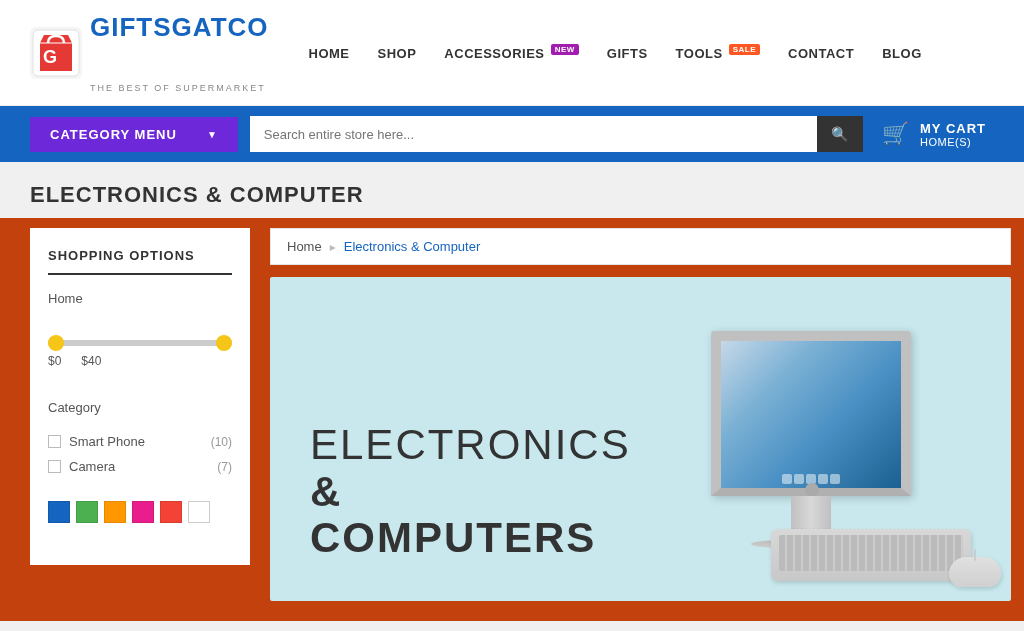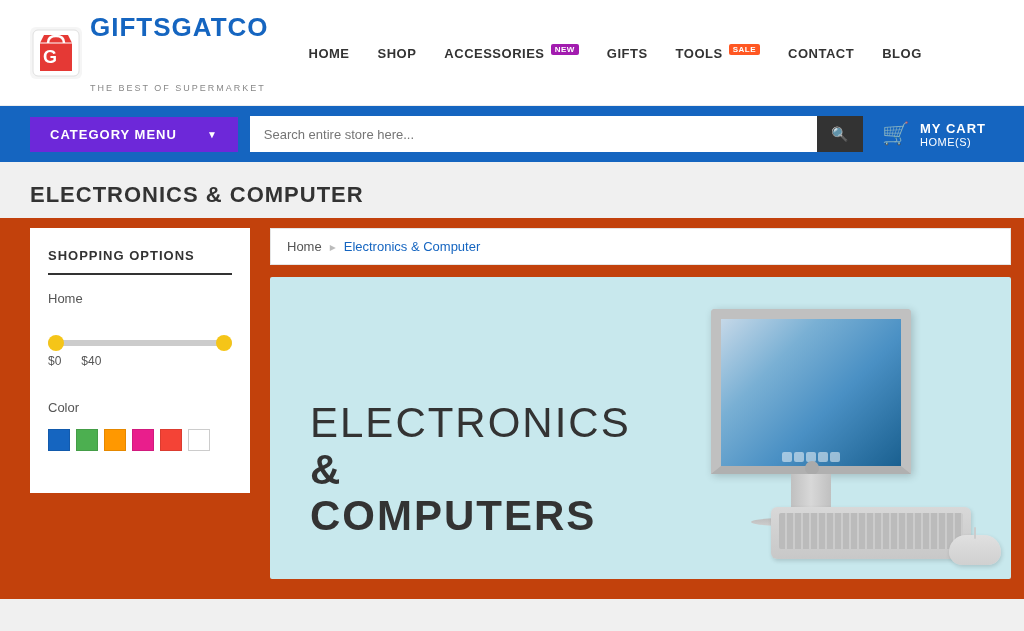--- a/index.html
+++ b/index.html
@@ -297,21 +297,21 @@
     }
     .breadcrumb-current {
       color: #1565c0;
       font-size: 13px;
     }
 
     
     .banner {
       background: #c8e8ed;
       border-radius: 2px;
-      padding: 22px 40px 0;
+      padding: 44px 40px 0;
       display: flex;
       align-items: flex-end;
       justify-content: space-between;
       min-height: 290px;
       position: relative;
       overflow: hidden;
     }
     .banner-text {
       z-index: 1;
       padding-bottom: 40px;
@@ -549,23 +549,41 @@
           <div class="slider-thumb left"></div>
           <div class="slider-thumb right"></div>
         </div>
         <div class="price-labels">
           <span>$0</span>
           <span>$40</span>
         </div>
       </div>
     </div>
 
-
     <div class="filter-section">
-      <div class="filter-label">Color</div>
+      <div class="filter-label">Category</div>
+      <ul class="category-list">
+        <li>
+          <span class="cat-left">
+            <span class="cat-checkbox"></span>
+            <span>Smart Phone</span>
+          </span>
+          <span class="cat-count">(10)</span>
+        </li>
+        <li>
+          <span class="cat-left">
+            <span class="cat-checkbox"></span>
+            <span>Camera</span>
+          </span>
+          <span class="cat-count">(7)</span>
+        </li>
+      </ul>
+    </div>
+
+    <div class="filter-section">
       <div class="color-swatches">
         <div class="color-swatch" style="background:#1565c0;"></div>
         <div class="color-swatch" style="background:#4caf50;"></div>
         <div class="color-swatch" style="background:#ff9800;"></div>
         <div class="color-swatch" style="background:#e91e8c;"></div>
         <div class="color-swatch" style="background:#f44336;"></div>
         <div class="color-swatch" style="background:#ffffff; border:1px solid #ccc;"></div>
       </div>
     </div>
   </aside>

